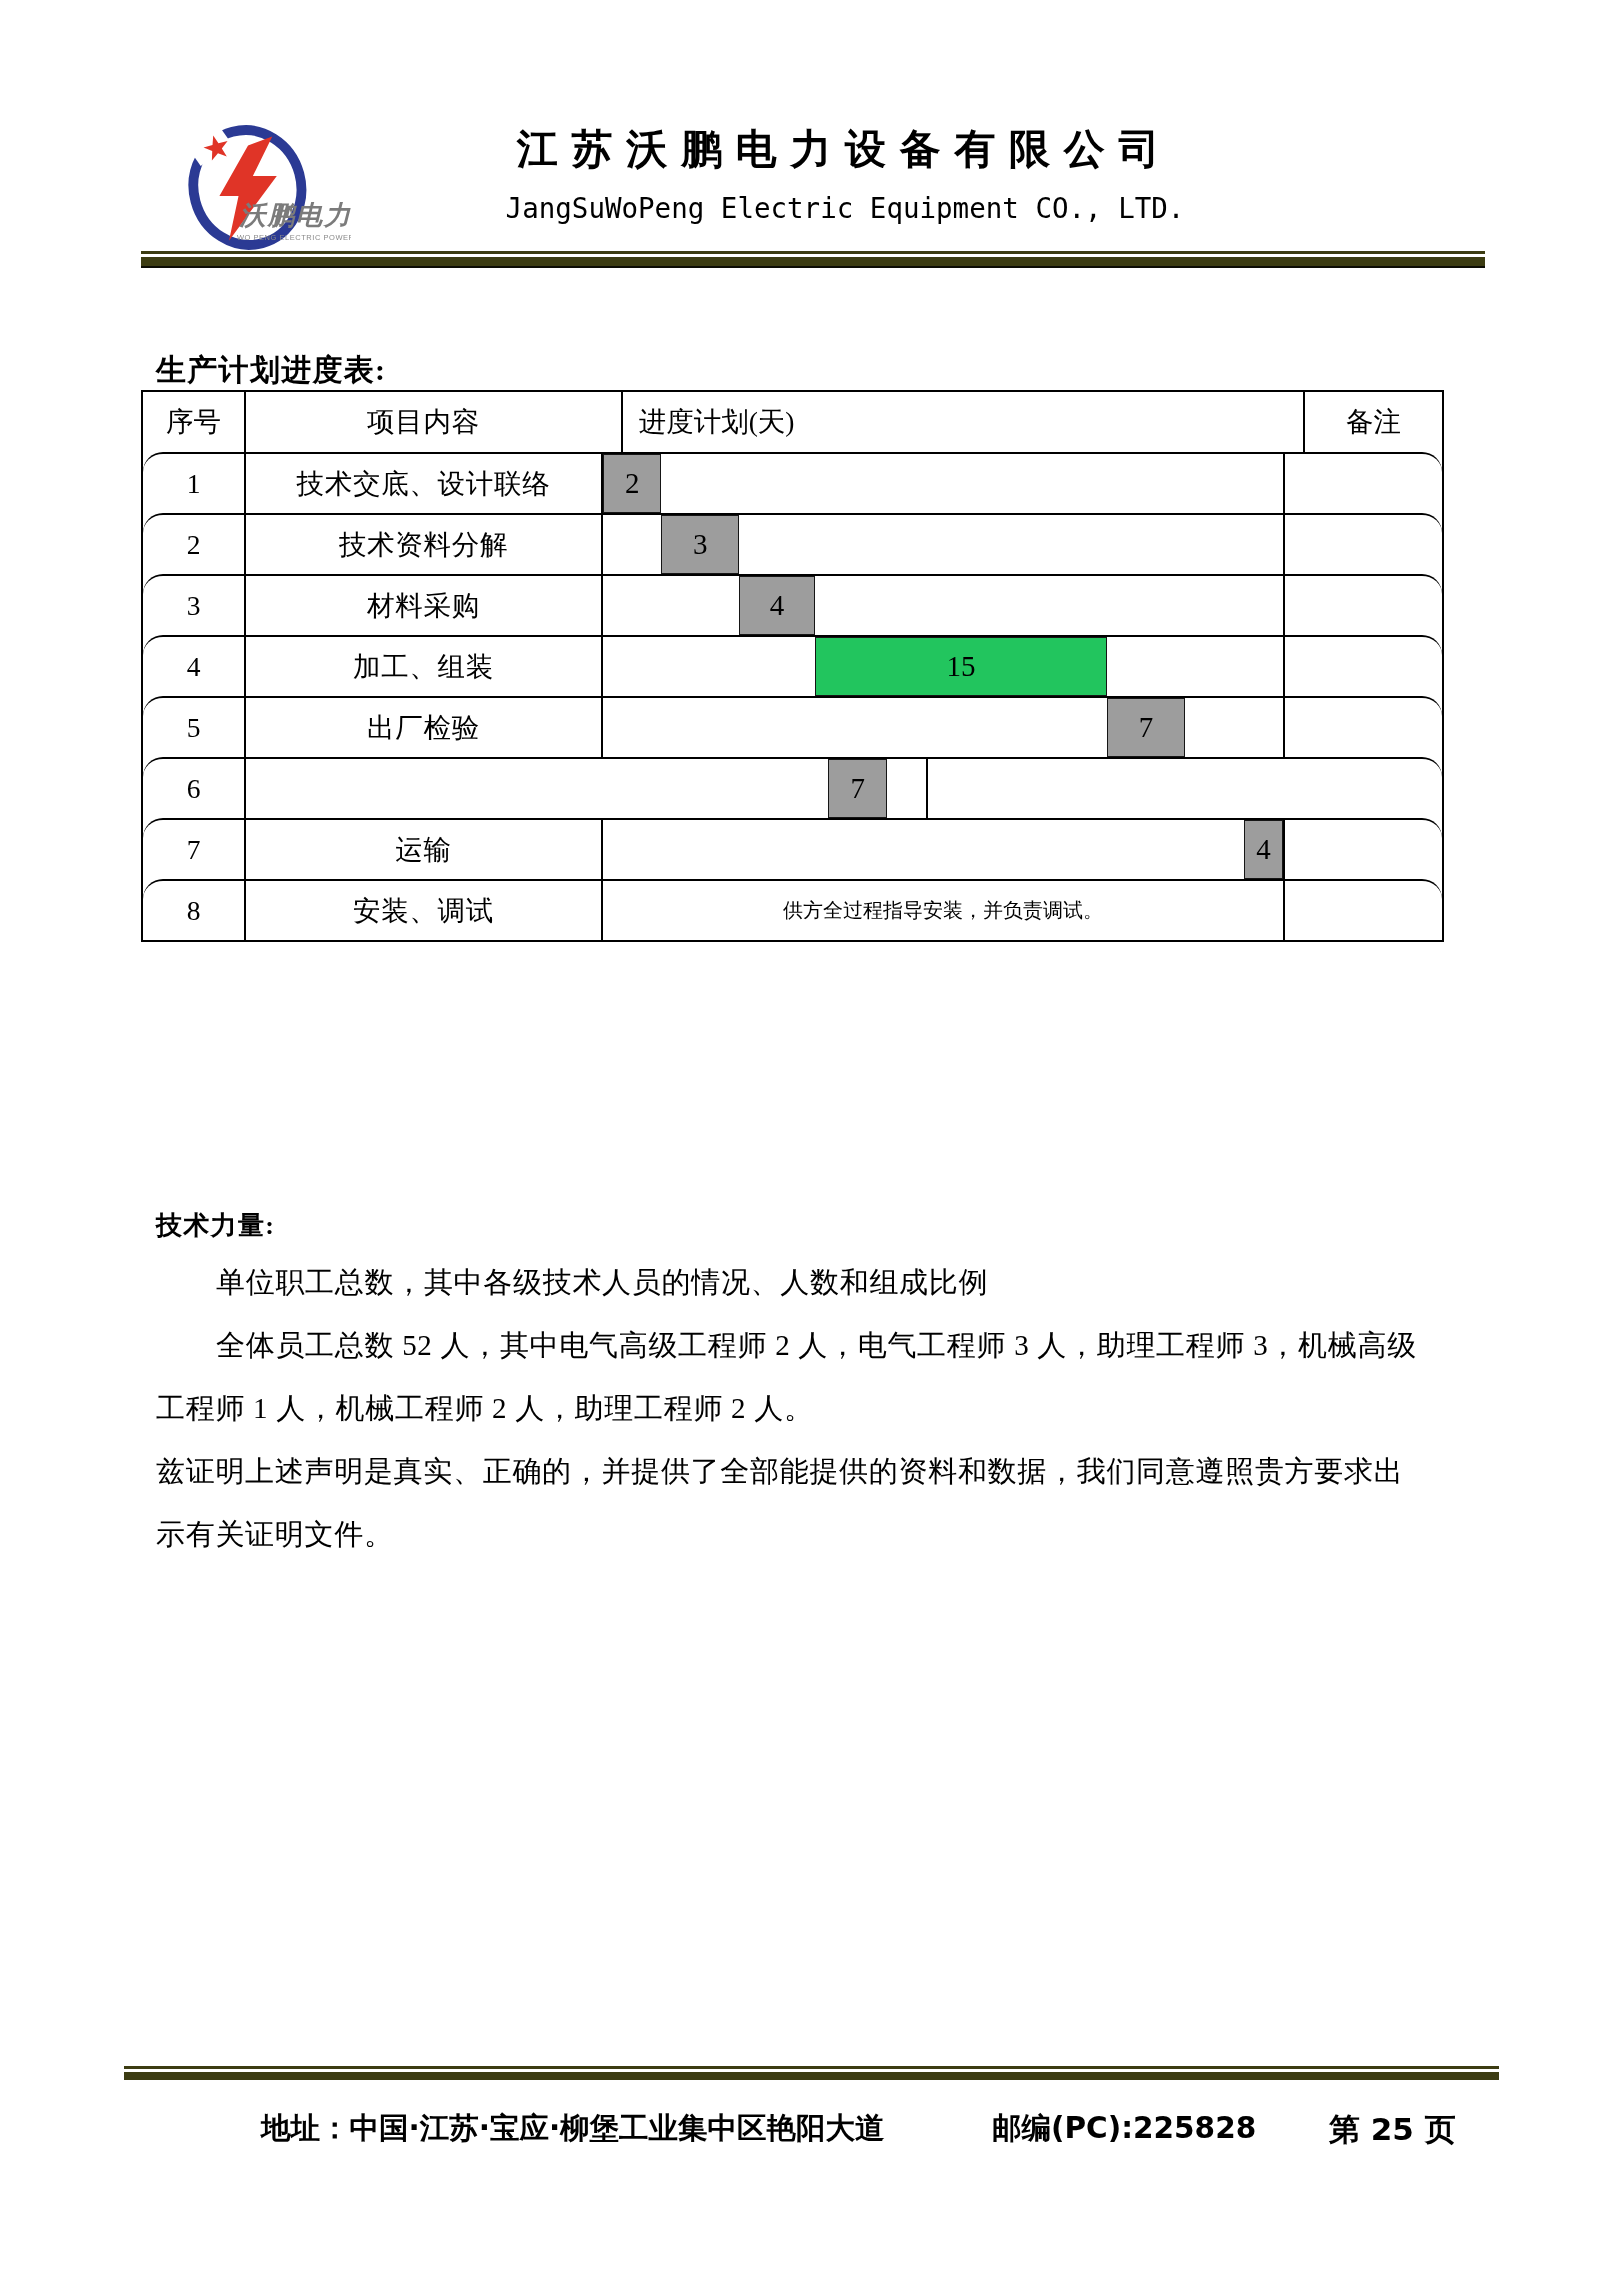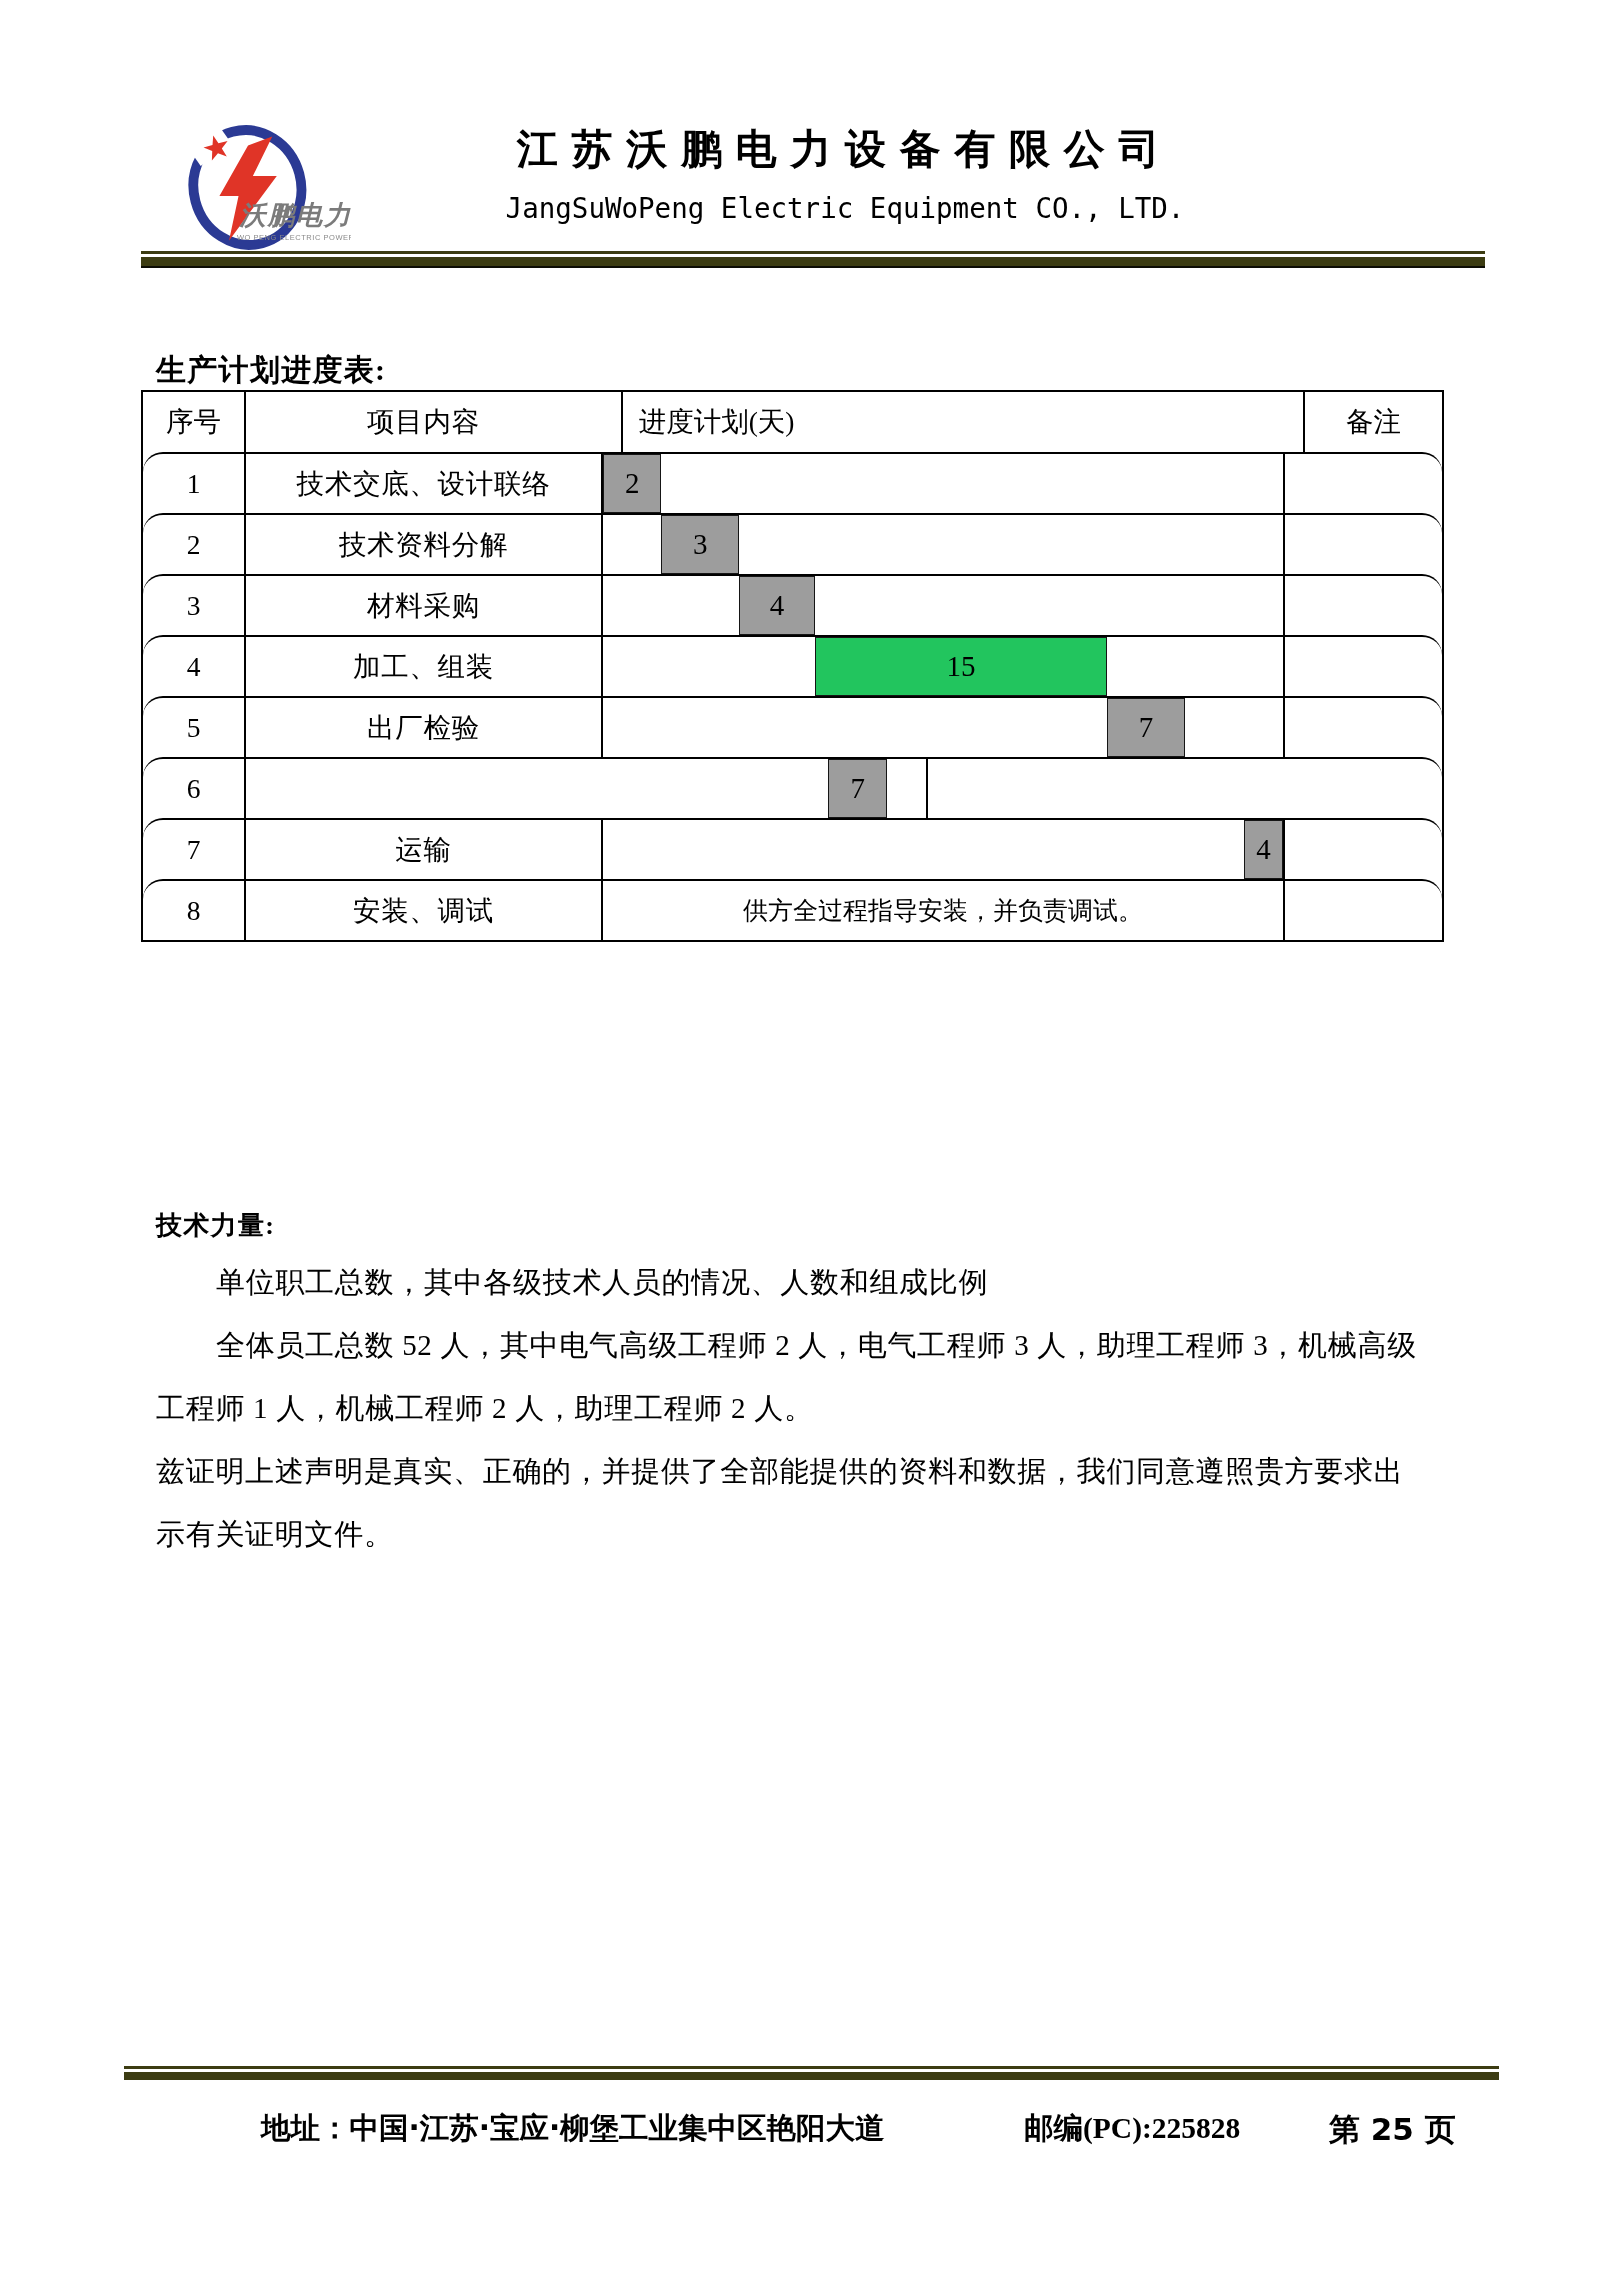--- a/index.html
+++ b/index.html
@@ -25,35 +25,35 @@
   .trow.head{height:60px;border-top:none;}
   .cell{box-sizing:border-box;display:flex;align-items:center;justify-content:center;
         font-size:27.5px;overflow:visible;white-space:nowrap;}
   .c-no{width:101px;}
   .c-item{width:357px;border-left:2px solid #000;letter-spacing:0.7px;}
   .c-plan{width:682px;border-left:2px solid #000;position:relative;}
   .c-remark{flex:1;border-left:2px solid #000;}
   .head .c-plan{justify-content:flex-start;padding-left:15.7px;margin-left:20px;}
   .bar{position:absolute;top:0;bottom:0;border:1.3px solid #151515;box-sizing:border-box;
        display:flex;align-items:center;justify-content:center;font-size:29px;}
-  .plan-note{font-size:25px;}
+  .plan-note{font-size:20px;}
 
   
   .tech-heading{left:156px;top:1208px;font-size:26px;font-weight:bold;letter-spacing:1.3px;}
   .tech-body{left:156px;top:1251px;width:1322px;font-size:29px;line-height:63px;letter-spacing:0.7px;}
   .tech-body .indent{text-indent:60px;}
 
   
   .frule{left:124px;top:2066px;width:1375px;}
   .frule .thin{height:2.6px;}
   .frule .band{height:7.9px;margin-top:3.9px;}
   .f-text{top:2109px;font-family:"DejaVu Sans","Liberation Sans",sans-serif;
           font-weight:600;font-size:29.5px;white-space:nowrap;}
   .f-address{left:261px;}
-  .f-post{left:1024px;font-family:Liberation Serif, serif;}
+  .f-post{left:992px;}
   .f-page{left:1329px;font-size:31px;}
 </style>
 </head>
 <body>
 
 <svg class="abs logo" viewBox="0 0 250 200" xmlns="http://www.w3.org/2000/svg">
   <ellipse cx="92" cy="100" rx="82" ry="88" fill="none" stroke="#2b3a94" stroke-width="15" transform="rotate(-15 92 100)"></ellipse>
   <rect x="4" y="14" width="58" height="40" fill="#ffffff" transform="rotate(-35 33 34)"></rect>
   <path fill="#e03427" transform="rotate(-15 45 40)" d="M45,20 L49.7,33.5 L64,33.8 L52.6,42.5 L56.8,56.2 L45,48 L33.2,56.2 L37.4,42.5 L26,33.8 L40.3,33.5 Z"></path>
   <path fill="#e03427" d="M93,36 L49.3,112.8 L78.5,112.8 L63.9,181.2 L136.9,82.4 L100.4,82.4 L130,22 Z"></path>

